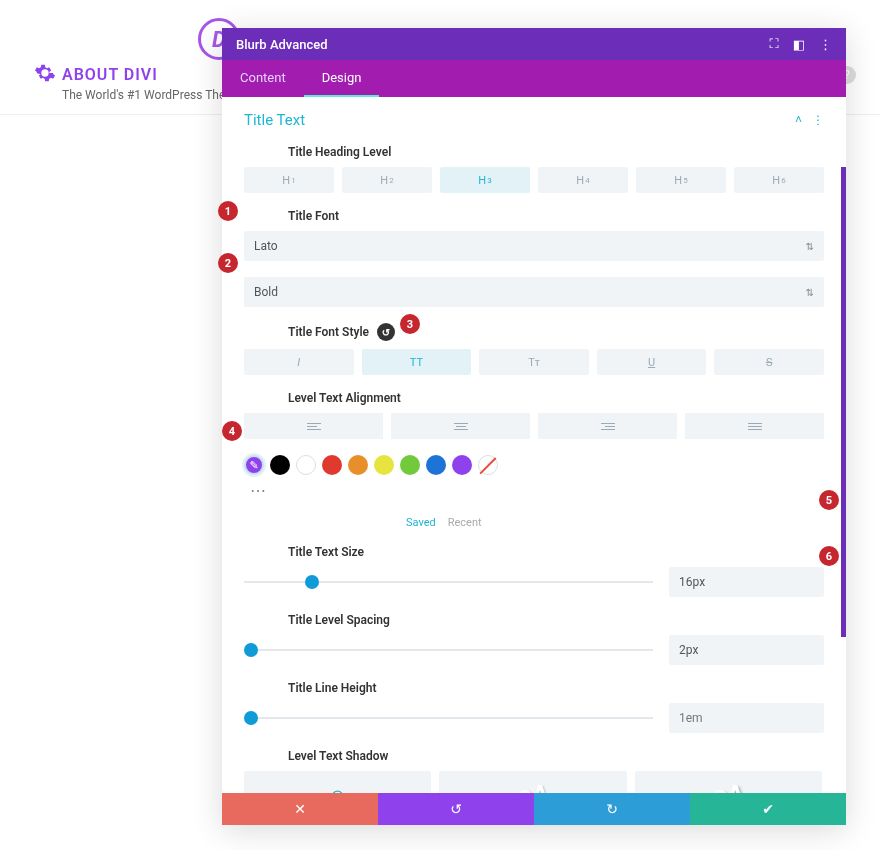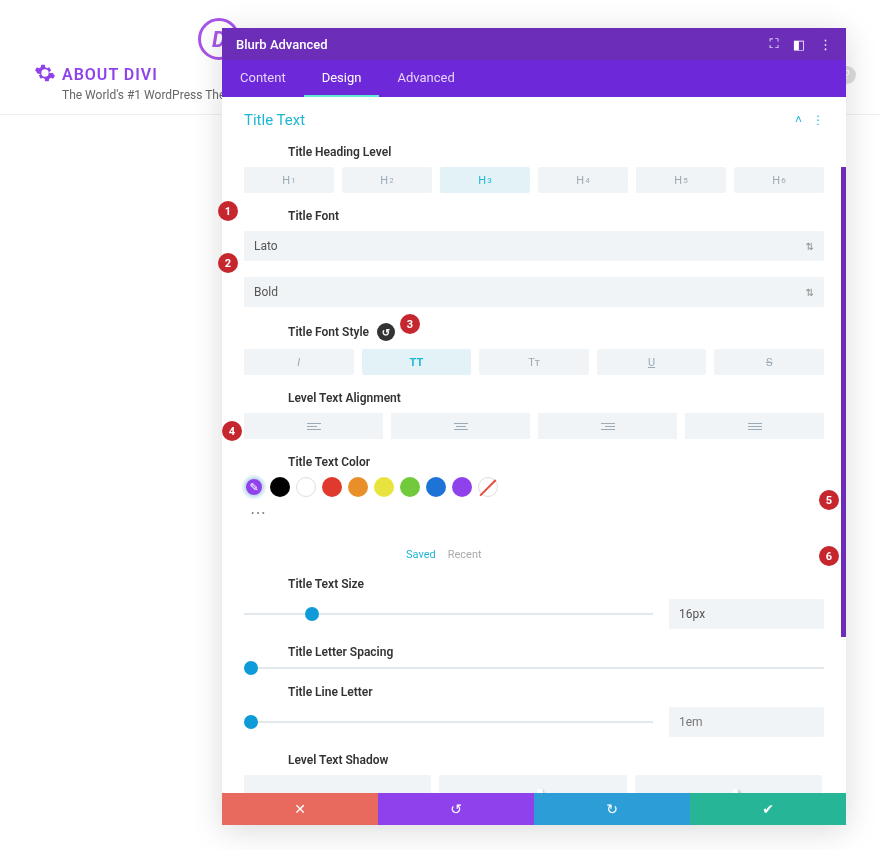--- a/index.html
+++ b/index.html
@@ -12,21 +12,21 @@
 
 .divi-badge { position: absolute; top: 18px; left: 198px; width: 42px; height: 42px; border: 3px solid #a855e9; border-radius: 50%; display: flex; align-items: center; justify-content: center; color: #a855e9; font-size: 22px; font-weight: 700; font-style: italic; background: #fff; z-index: 5; }
 
 .qmark { position: absolute; top: 66px; right: 24px; width: 18px; height: 18px; border-radius: 50%; background: #ddd; color: #fff; font-size: 12px; display: flex; align-items: center; justify-content: center; z-index: 1; }
 
 .modal { position: absolute; top: 28px; left: 222px; width: 624px; background: #fff; box-shadow: 0 5px 30px rgba(0,0,0,0.15); z-index: 10; }
 .modal-head { background: #6c2eb9; color: #fff; height: 32px; display: flex; align-items: center; justify-content: space-between; padding: 0 14px; font-size: 13px; font-weight: 500; }
 .modal-head-icons { display: flex; gap: 14px; align-items: center; }
 .modal-head-icons span { cursor: pointer; font-size: 13px; }
 
-.tabs { background: #6d28d9; display: flex; }
+.tabs { background: #a21caf; display: flex; }
 .tab { padding: 10px 18px; color: #e5d4fb; font-size: 13px; cursor: pointer; border-bottom: 2px solid transparent; }
 .tab.active { color: #fff; border-bottom: 2px solid #5eead4; }
 
 .panel { height: 728px; overflow-y: auto; position: relative; }
 .scrollbar-vis { position: absolute; right: 0; top: 70px; width: 5px; height: 470px; background: #6c2eb9; }
 
 .section-title-row { display: flex; align-items: center; justify-content: space-between; padding: 14px 22px 10px; }
 .section-title { color: #1fb6d4; font-size: 15px; }
 .section-title-icons { display: flex; gap: 10px; color: #1fb6d4; font-size: 12px; align-items: center; }
 
@@ -54,21 +54,21 @@
 .swatch.none::after { content: ""; position: absolute; width: 120%; height: 2px; background: #e74c3c; top: 50%; left: -10%; transform: rotate(-45deg); }
 .swatch.hollow { border: 1px solid #ddd; background: #fff; }
 .swatch.black { background: #000; }
 .swatch.red { background: #e0392d; }
 .swatch.orange { background: #e88f2a; }
 .swatch.yellow { background: #e7e440; }
 .swatch.green { background: #72c93b; }
 .swatch.blue { background: #1d73d6; }
 .swatch.purple { background: #8f42ec; }
 .ellipsis { font-size: 16px; color: #888; margin-top: 6px; margin-left: 6px; cursor: pointer; }
-.color-tabs { display: flex; gap: 12px; font-size: 11px; margin-top: 26px; padding-left: 162px; }
+.color-tabs { display: flex; gap: 12px; font-size: 11px; margin-top: 16px; padding-left: 162px; }
 .color-tabs .saved { color: #1fb6d4; }
 .color-tabs .recent { color: #aaa; }
 
 .slider-row { display: flex; align-items: center; gap: 16px; }
 .slider-track { flex: 1; height: 2px; background: #e3e8ec; position: relative; }
 .slider-thumb { position: absolute; top: -6px; width: 14px; height: 14px; background: #0e9bd8; border-radius: 50%; }
 .slider-value { width: 155px; background: #f1f4f6; height: 30px; display: flex; align-items: center; padding: 0 10px; font-size: 12px; color: #777; border-radius: 2px; }
 .slider-value.filled { color: #555; }
 
 .shadow-grid { display: flex; flex-wrap: wrap; gap: 8px; }
@@ -108,21 +108,20 @@
     <span>Blurb Advanced</span>
     <div class="modal-head-icons">
       <span>⛶</span>
       <span>◧</span>
       <span>⋮</span>
     </div>
   </div>
   <div class="tabs">
     <div class="tab">Content</div>
     <div class="tab active">Design</div>
-    <div class="tab">Advanced</div>
   </div>
 
   <div class="panel">
     <div class="scrollbar-vis"></div>
 
     <div class="section-title-row">
       <span class="section-title">Title Text</span>
       <div class="section-title-icons">
         <span>˄</span>
         <span>⋮</span>
@@ -156,21 +155,21 @@
       </div>
     </div>
 
     <div class="field">
       <div class="field-label">
         <span>Title Font Style</span>
         <span class="reset-dot">↺</span>
       </div>
       <div class="btn-row">
         <div class="seg-btn" style="font-style:italic">I</div>
-        <div class="seg-btn active" style="font-weight:700">TT</div>
+        <div class="seg-btn active" style="font-weight:400">TT</div>
         <div class="seg-btn">Tᴛ</div>
         <div class="seg-btn" style="text-decoration:underline">U</div>
         <div class="seg-btn" style="text-decoration:line-through">S</div>
       </div>
     </div>
 
     <div class="field">
       <div class="field-label">Level Text Alignment</div>
       <div class="align-row">
         <div class="align-btn">
@@ -198,21 +197,20 @@
             <div class="align-lines">
               <span style="width:14px"></span>
               <span style="width:14px"></span>
               <span style="width:14px"></span>
             </div>
           </div>
       </div>
     </div>
 
     <div class="field">
-      <div class="field-label">Title Text Color</div>
       <div class="swatches">
         <div class="swatch eyedrop">✎</div>
         <div class="swatch black"></div>
         <div class="swatch hollow"></div>
         <div class="swatch red"></div>
         <div class="swatch orange"></div>
         <div class="swatch yellow"></div>
         <div class="swatch green"></div>
         <div class="swatch blue"></div>
         <div class="swatch purple"></div>
@@ -229,30 +227,31 @@
       <div class="field-label">Title Text Size</div>
       <div class="slider-row">
         <div class="slider-track">
             <div class="slider-thumb" style="left:15%"></div>
           </div>
         <div class="slider-value filled">16px</div>
       </div>
     </div>
 
     <div class="field">
-      <div class="field-label">Title Letter Spacing</div>
+      <div class="field-label">Title Level Spacing</div>
       <div class="slider-row">
         <div class="slider-track">
             <div class="slider-thumb" style="left:0%"></div>
           </div>
-      </div>
-    </div>
-
-    <div class="field">
-      <div class="field-label">Title Line Letter</div>
+        <div class="slider-value filled">2px</div>
+      </div>
+    </div>
+
+    <div class="field">
+      <div class="field-label">Title Line Height</div>
       <div class="slider-row">
         <div class="slider-track">
             <div class="slider-thumb" style="left:0%"></div>
           </div>
         <div class="slider-value">1em</div>
       </div>
     </div>
 
     <div class="field">
       <div class="field-label">Level Text Shadow</div>

